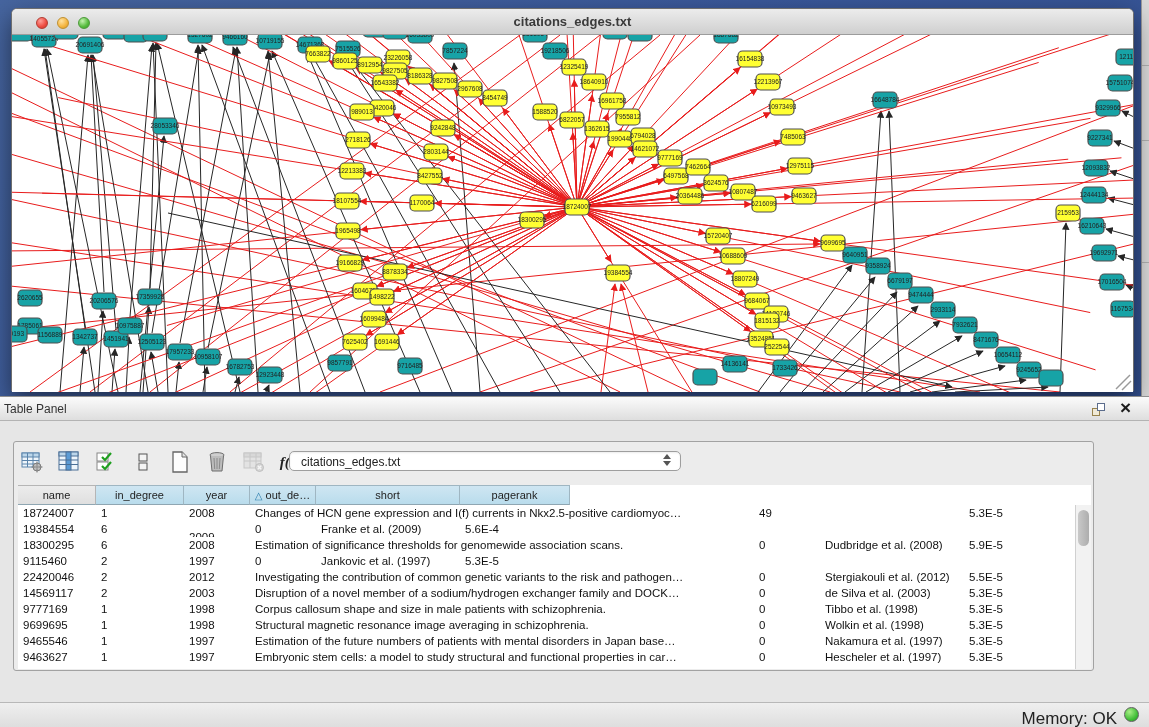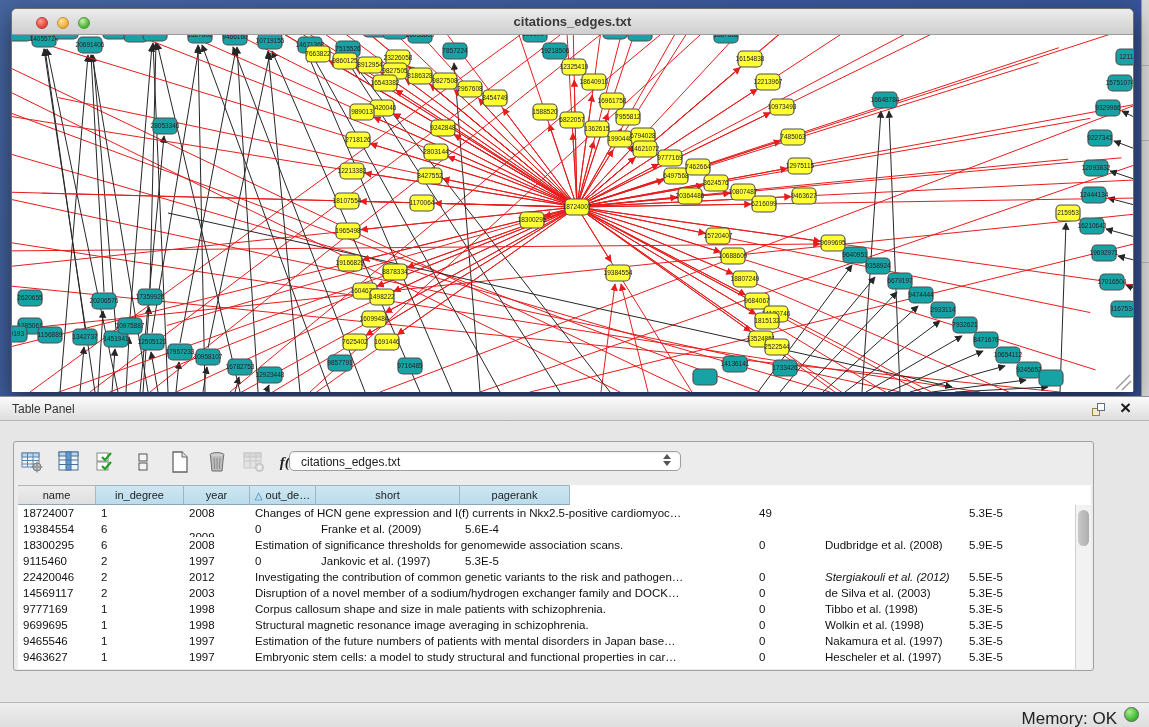--- a/index.html
+++ b/index.html
@@ -31,21 +31,21 @@
   .gnode.y { fill:#ffff32; }
   .glabel { font-size:6.5px; fill:#222; text-anchor:middle; pointer-events:none; }
   .redge { stroke:#e81c1c; stroke-width:1; fill:none; }
   .bedge { stroke:#262626; stroke-width:1; fill:none; }
 
   
   .table-panel { position:absolute; left:0; top:396px; width:1149px; height:306px;
     background:#e6e6e6; border-top:1px solid #8f8f8f; }
   .tp-header { height:24px; background:linear-gradient(#fbfbfb,#dedede);
     border-bottom:1px solid #b3b3b3; position:relative; }
-  .tp-title { position:absolute; left:12px; top:5px; font-size:12px; color:#333; }
+  .tp-title { position:absolute; left:4px; top:5px; font-size:12px; color:#333; }
   .tp-float { position:absolute; right:44px; top:6px; width:13px; height:13px; }
   .tp-float .sq1 { position:absolute; left:0; bottom:0; width:8px; height:8px; border:1.5px solid #97824d; background:#efe9d6; }
   .tp-float .sq2 { position:absolute; right:0; top:0; width:8px; height:8px; border:1.5px solid #5b6c8c; background:#fff; }
   .tp-close { position:absolute; right:18px; top:0px; font-size:19px; font-weight:bold; color:#1c1c1c; cursor:default; }
 
   .inner-panel { position:absolute; left:13px; top:44px; width:1081px; height:230px;
     background:#ececec; border:1px solid #a2a2a2; border-radius:3px; }
   .toolbar { position:absolute; left:6px; top:4px; height:32px; display:flex; align-items:center; gap:13px; }
   .ticon { width:24px; height:24px; display:flex; align-items:center; justify-content:center; }
   .fx { font-family:"Liberation Serif", serif; font-style:italic; font-weight:bold; font-size:15px; color:#222; }
@@ -704,21 +704,21 @@
               <div class="tcell" style="width: 66px;">0</div>
               <div class="tcell" style="width: 144px;">Jankovic et al. (1997)</div>
               <div class="tcell" style="width: 110px;">5.3E-5</div>
             </div>
             <div class="trow">
               <div class="tcell" style="width: 78px;">22420046</div>
               <div class="tcell" style="width: 88px;">2</div>
               <div class="tcell" style="width: 66px;">2012</div>
               <div class="tcell" style="width: 504px;">Investigating the contribution of common genetic variants to the risk and pathogen…</div>
               <div class="tcell" style="width: 66px;">0</div>
-              <div class="tcell" style="width: 144px; font-style: italic;">Stergiakouli et al. (2012)</div>
+              <div class="tcell" style="width: 144px;">Stergiakouli et al. (2012)</div>
               <div class="tcell" style="width: 110px;">5.5E-5</div>
             </div>
             <div class="trow">
               <div class="tcell" style="width: 78px;">14569117</div>
               <div class="tcell" style="width: 88px;">2</div>
               <div class="tcell" style="width: 66px;">2003</div>
               <div class="tcell" style="width: 504px;">Disruption of a novel member of a sodium/hydrogen exchanger family and DOCK…</div>
               <div class="tcell" style="width: 66px;">0</div>
               <div class="tcell" style="width: 144px;">de Silva et al. (2003)</div>
               <div class="tcell" style="width: 110px;">5.3E-5</div>

